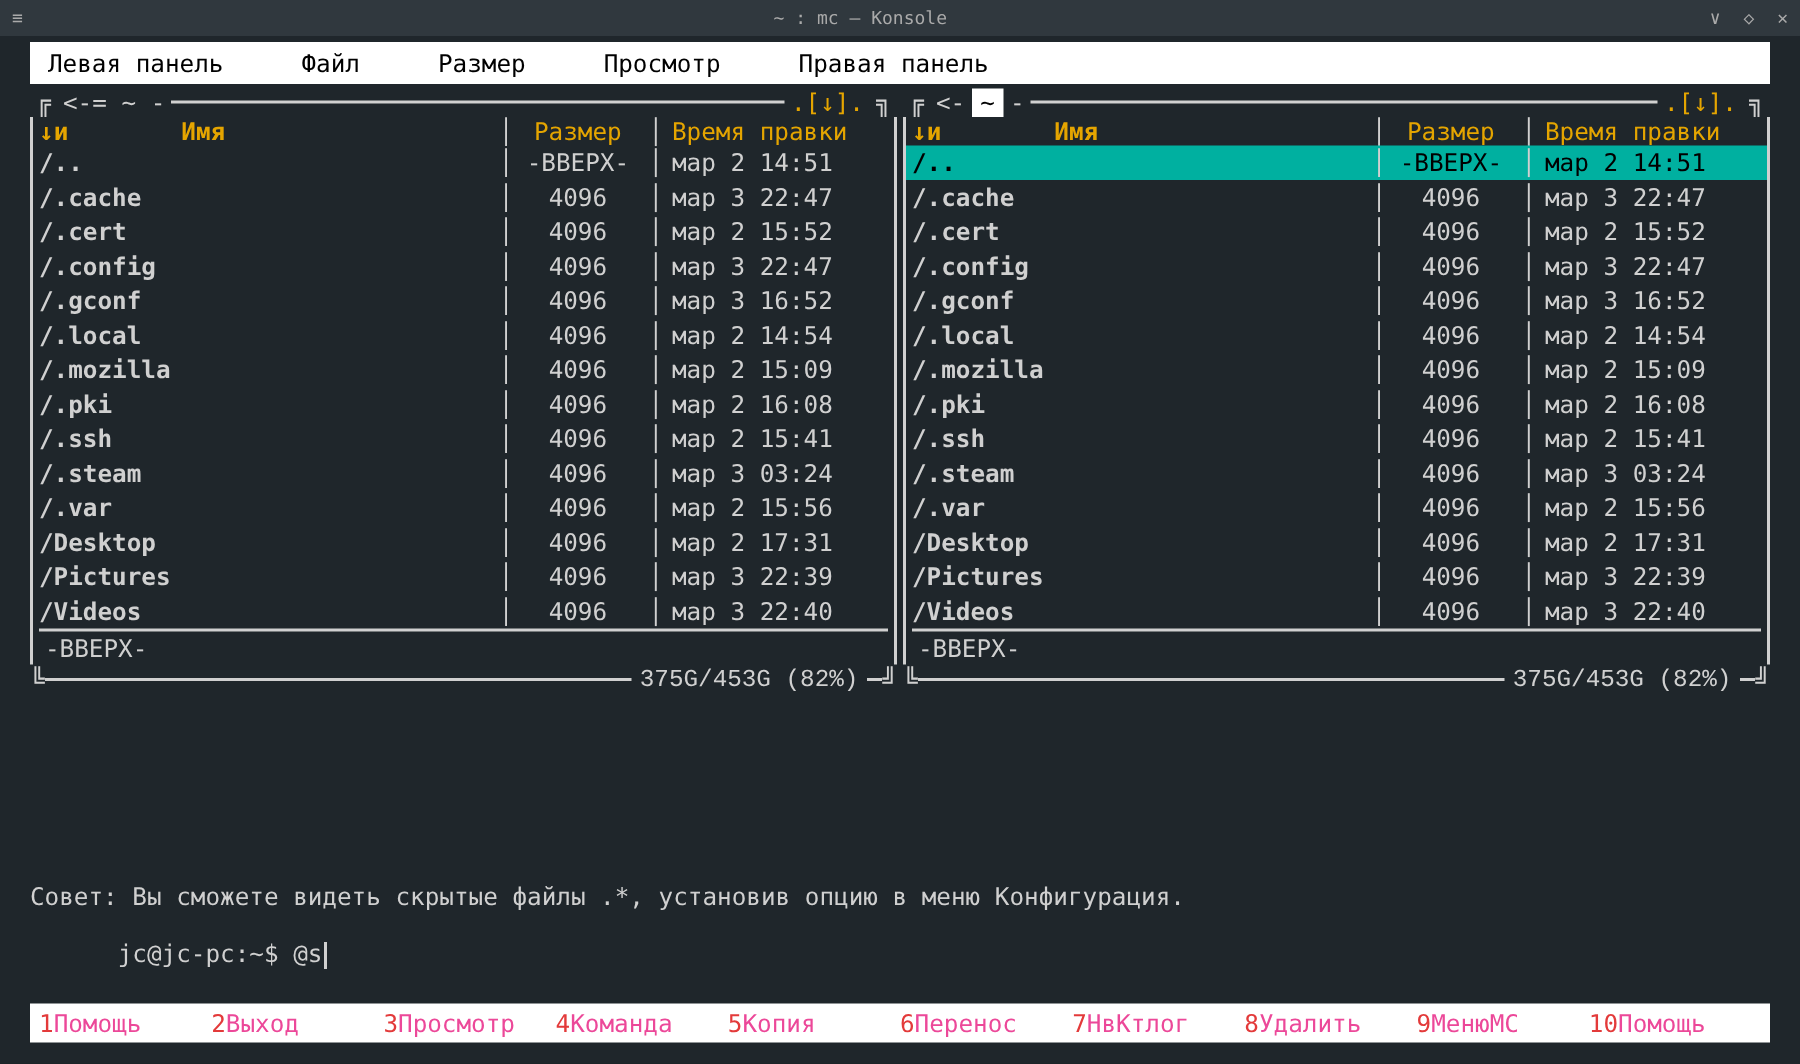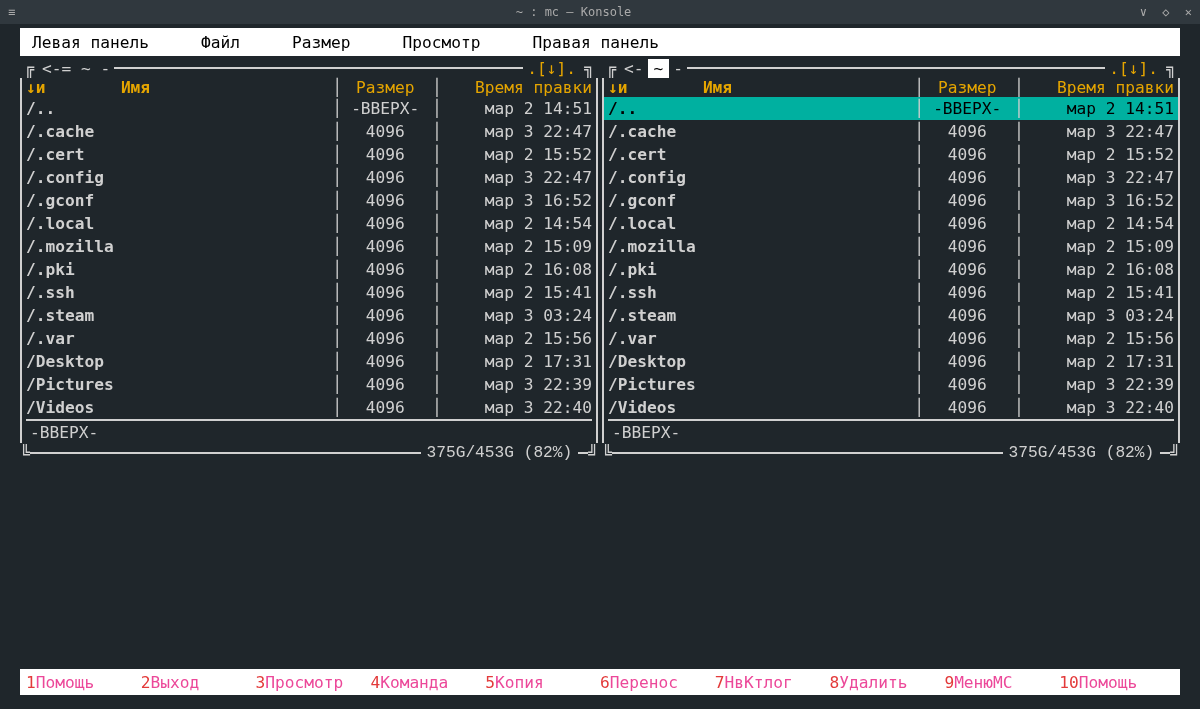--- a/index.html
+++ b/index.html
@@ -75,21 +75,21 @@
   .ptop .path{background:#fff;color:#000;padding:0 6px;}
   .ptop .corner{width:18px;text-align:center;}
   .phead{
     display:flex;
     color:var(--yellow);
     border-bottom:0;
     padding:0 4px;
   }
   .col-n{flex:1;min-width:0;white-space:pre;overflow:hidden;font-weight:bold;}
   .col-s{width:90px;text-align:center;padding-right:4px;}
-  .col-t{width:150px;text-align:right;padding-left:6px;}
+  .col-t{width:150px;text-align:left;padding-left:6px;}
   .sep{color:var(--fg);}
   .rows{
     display:flex;flex-direction:column;
   }
   .row{
     display:flex;
     padding:0 4px;
     height:23px;align-items:center;
   }
   .row.sel{background:var(--cyan-sel);color:#000;}
@@ -410,20 +410,24 @@
         <div class="pbottom">
           <span class="corner plain">╚</span>
           <span class="line"></span>
           <span class="lbl">375G/453G (82%)</span>
           <span style="width:10px;border-top:2px solid var(--fg);"></span>
           <span class="corner plain">╝</span>
         </div>
       </div>
     </div>
 
+    <div class="hint">Совет: Вы сможете видеть скрытые файлы .*, установив опцию в меню Конфигурация.</div>
+    <div class="promptline">
+      <span>jc@jc-pc:~$ </span><span>@s</span><span class="cursor"></span>
+    </div>
 
     <div class="fkeys" id="fkeys">
         <span class="fkey">
           <span class="num">1</span>
           <span class="lab">Помощь</span>
         </span>
         <span class="fkey">
           <span class="num">2</span>
           <span class="lab">Выход</span>
         </span>

